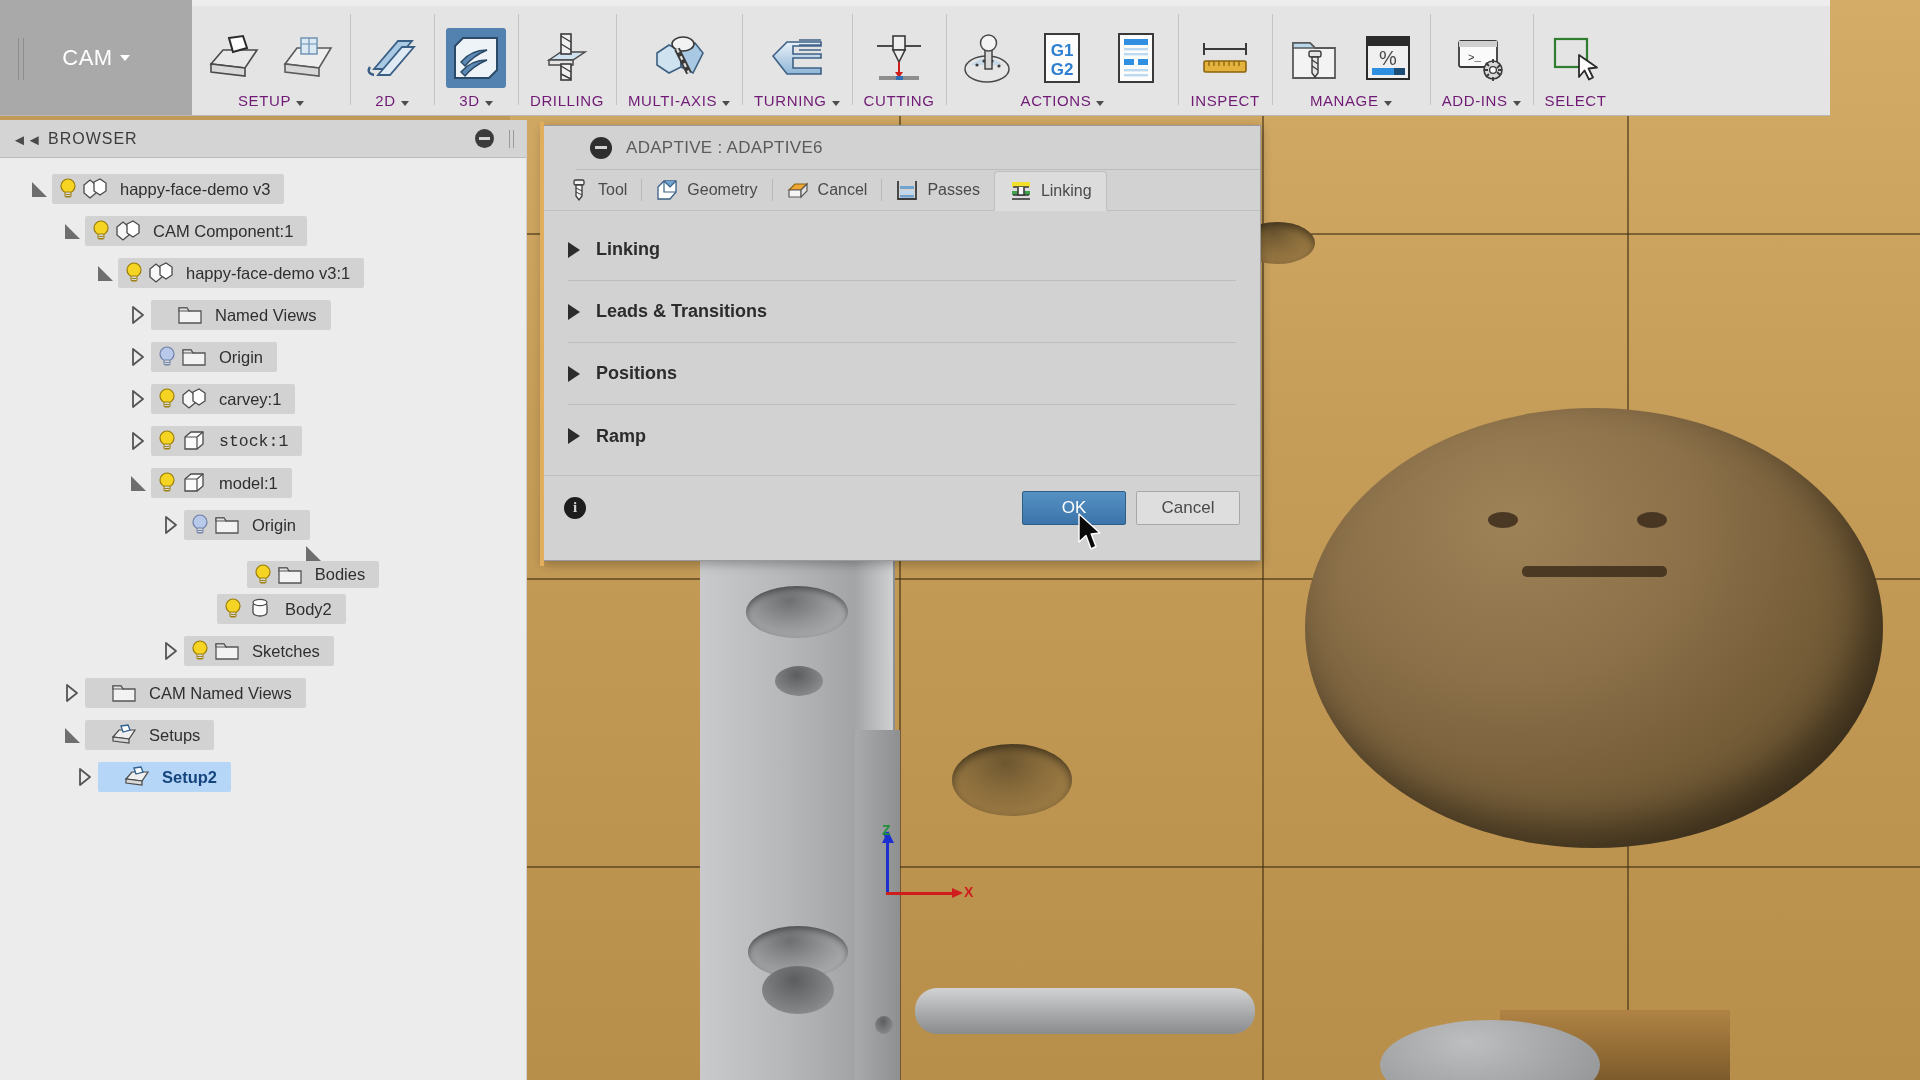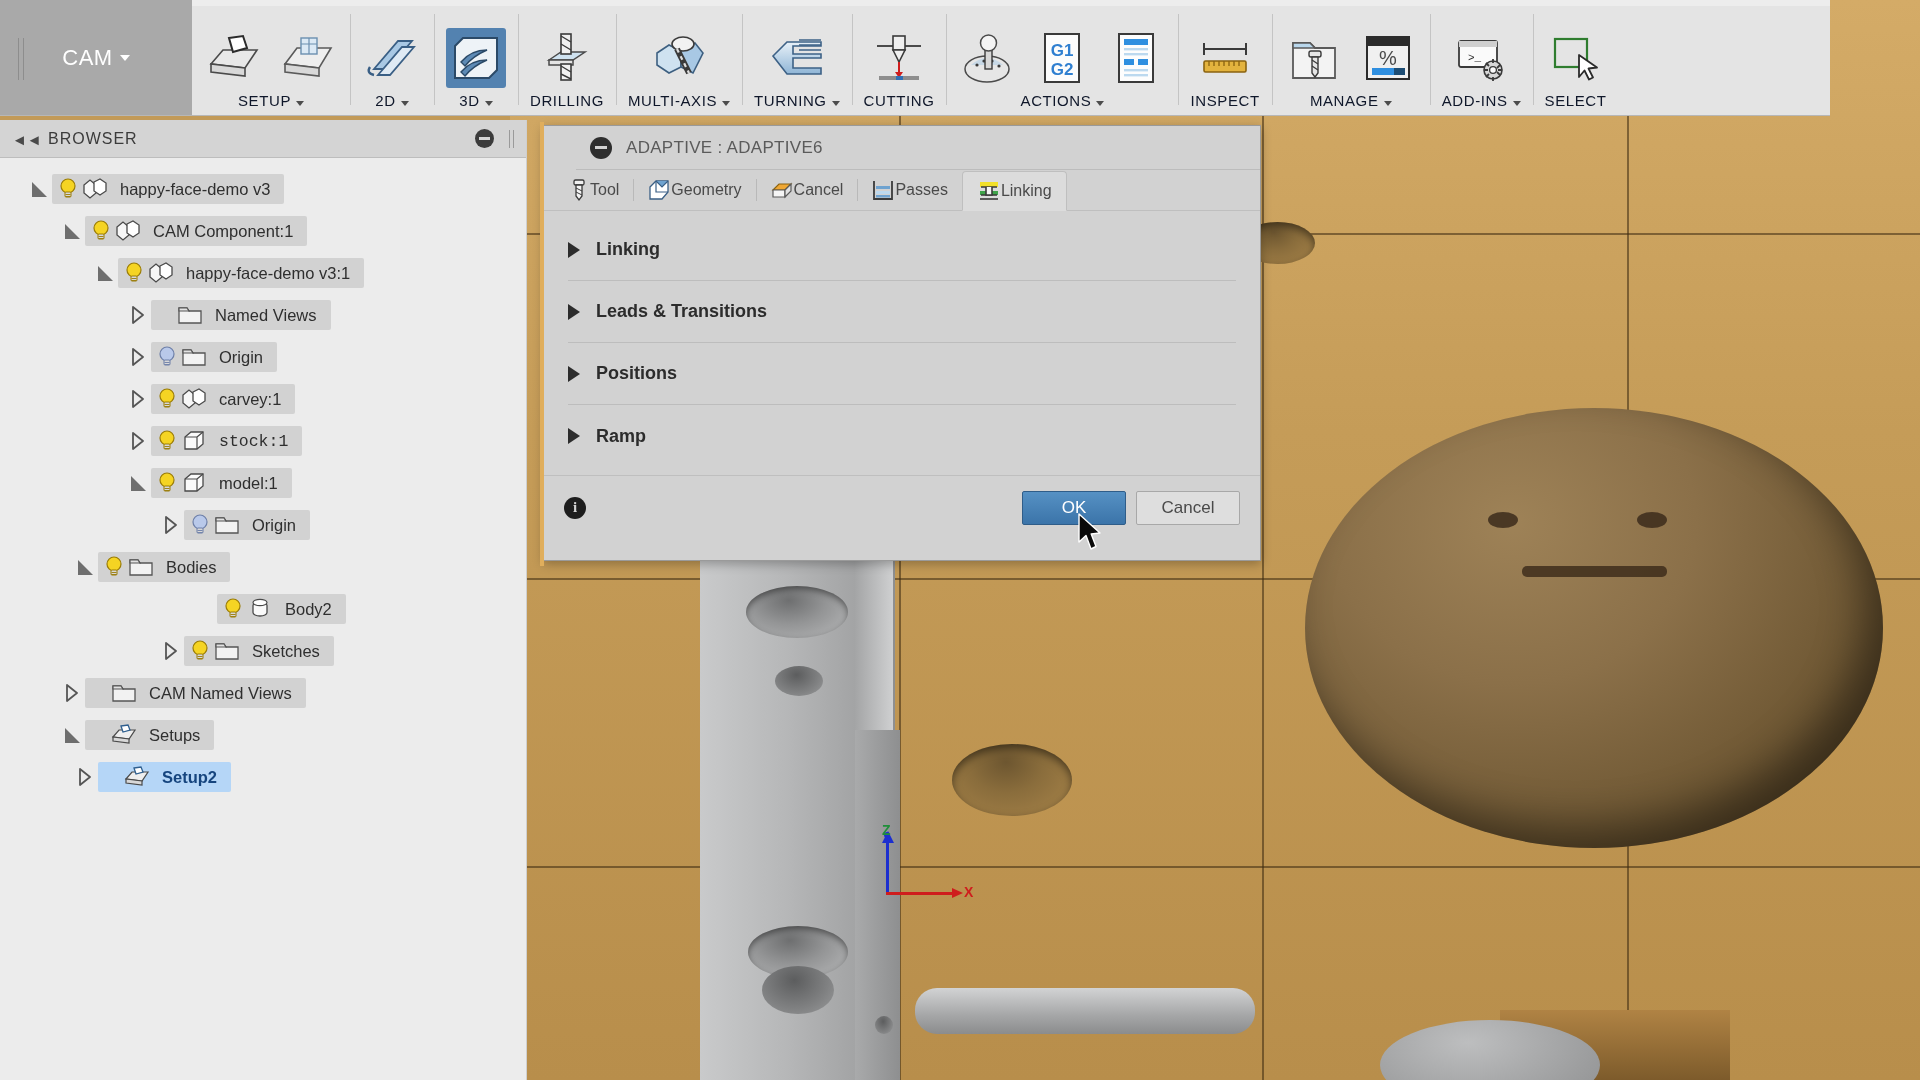--- a/index.html
+++ b/index.html
@@ -110,21 +110,21 @@
   .cam-grip i { position:absolute; top:0; width:1px; height:42px; background:#8d8d8d; }
   .cam-grip i:nth-child(1){left:0;}
   .cam-grip i:nth-child(2){left:5px;}
   .caret { display:inline-block; width:0;height:0; margin-left:7px;
     border-left:5px solid transparent;border-right:5px solid transparent;border-top:6px solid currentColor; }
 
   .rgroup { display:flex; flex-direction:column; align-items:center; justify-content:flex-end;
     padding: 6px 12px 6px 12px; position:relative; }
   .rgroup + .rgroup:before{ content:''; position:absolute; left:0; top:14px; bottom:10px; width:1px; background:#c4c4c4;}
   .rg-icons { display:flex; align-items:flex-end; gap:14px; flex:1; padding-top:8px;}
-  .rg-label { font-size:15px; color:#0f172a; letter-spacing:.6px; padding-top:4px; white-space:nowrap;}
+  .rg-label { font-size:15px; color:#701a75; letter-spacing:.6px; padding-top:4px; white-space:nowrap;}
   .rg-label .caret{border-top-color:#4c4c4c; margin-left:5px; border-left-width:4px;border-right-width:4px;border-top-width:5px;}
   .ricon { width:60px; height:60px; position:relative; display:flex;align-items:center;justify-content:center;}
   .ricon.sel2 { background:#5382b0; border-radius:3px; }
 
   
   .browser {
     position:absolute; left:0; top:120px; width:527px; height:960px;
     background:#ececec; border-right:1px solid #cfcfcf;
   }
   .browser-head {
@@ -161,21 +161,21 @@
   .dlg-accent{ position:absolute; left:-4px; top:-4px; width:4px; height:444px; background:#e0ae5c; }
   .dlg-title {
     height:44px; background:#d2d2d2; border-bottom:1px solid #bcbcbc;
     display:flex; align-items:center; padding-left:14px; gap:14px;margin-left:32px;
   }
   .dlg-min{width:22px;height:22px;border-radius:50%;background:#2e2e2e;display:flex;align-items:center;justify-content:center;}
   .dlg-min i{width:12px;height:3px;background:#d2d2d2;}
   .dlg-title-text{font-size:17px;color:#5b5b5b;letter-spacing:.3px;}
   .dlg-tabs{ display:flex; align-items:flex-end; height:41px; background:#d2d2d2;
      border-bottom:1px solid #bfbfbf; padding-left:10px;}
-  .dtab{ display:flex;align-items:center; gap:0; height:40px; padding:0 14px; font-size:16px;
+  .dtab{ display:flex;align-items:center; gap:8px; height:40px; padding:0 14px; font-size:16px;
      color:#4a4a4a; position:relative; }
   .dtab + .dtab:before{content:'';position:absolute;left:0;top:9px;bottom:9px;width:1px;background:#b9b9b9;}
   .dtab.active{ background:#dcdcdc; border:1px solid #bfbfbf; border-bottom:1px solid #dcdcdc;
      border-radius:4px 4px 0 0; margin-bottom:-1px; }
   .dtab.active:before{display:none;}
   .dlg-body{ background:#d2d2d2; padding: 8px 24px 0 24px; height:264px;}
   .sect{ height:62px; display:flex; align-items:center; gap:16px;
      border-bottom:1px solid #bdbdbd; font-size:18px; color:#2c2c2c; font-weight:bold; }
   .sect:last-child{border-bottom:none;}
   .sect-arrow{width:0;height:0;border-left:12px solid #2c2c2c;
@@ -689,21 +689,21 @@
             </span>
             <span class="ticon">
               <svg width="24" height="20" viewBox="0 0 24 20">
                 <path d="M1 3h8l2 3h12v12H1Z" fill="#f2f2f2" stroke="#555" stroke-width="1.3"></path>
                 <path d="M1 3h8l2 3H1Z" fill="#e2e2e2" stroke="#555" stroke-width="1.2"></path>
               </svg>
             </span>
             <span class="tlabel">Origin</span>
           </span>
         </div>
-        <div class="trow" style="padding-left: 72px;">
+        <div class="trow" style="padding-left: 100px; flex-direction: column;">
           <span class="arrow">
             <i class="arrow-open"></i>
           </span>
           <span class="tw">
             <span class="bulb">
               <svg width="20" height="24" viewBox="0 0 20 24">
                 <circle cx="10" cy="9" r="7" fill="#f5d423" stroke="#9a7c07" stroke-width="1.2"></circle>
                 <rect x="7" y="15" width="6" height="5" rx="1" fill="#d8d8d8" stroke="#9a7c07" stroke-width="1"></rect>
                 <path d="M7.5 17.5h5M7.5 19.5h5" stroke="#9a7c07" stroke-width=".9"></path>
               </svg>

